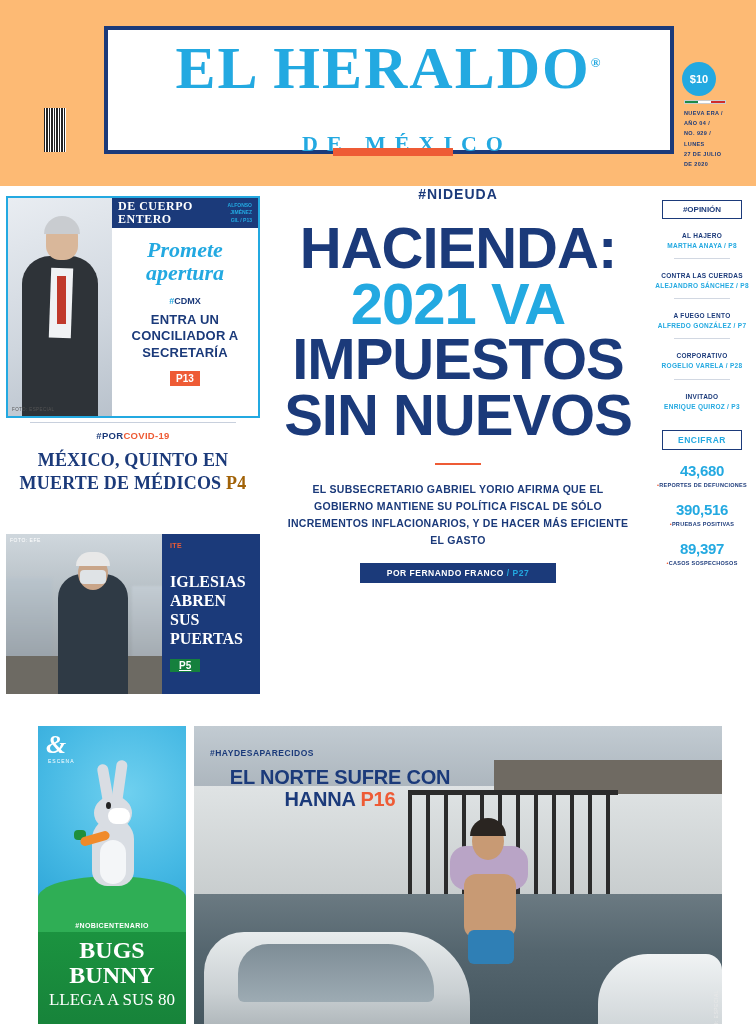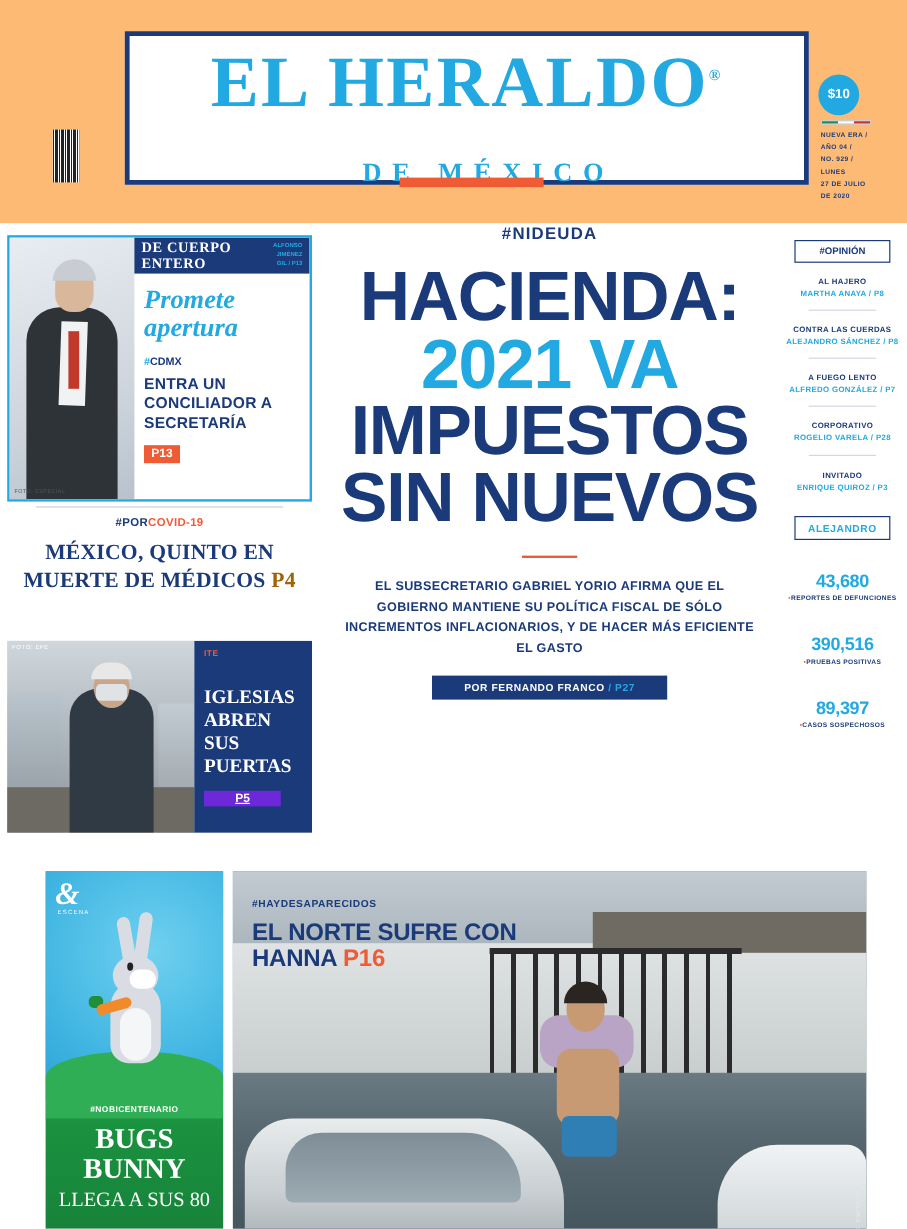--- a/index.html
+++ b/index.html
@@ -207,21 +207,21 @@
     text-align: right;
     padding-right: 6px;
     flex: 1;
   }
   .cuerpo-body {
     position: absolute;
     left: 104px; top: 30px;
     width: 146px; height: 188px;
     padding: 10px 8px 0 8px;
     box-sizing: border-box;
-    text-align: left;
+    text-align: center;
   }
   .cuerpo-kicker {
     font-family: "Liberation Serif", serif;
     font-style: italic;
     font-size: 22px;
     font-weight: bold;
     color: #23a9e1;
     line-height: 1.05;
   }
   .cuerpo-tag {
@@ -351,25 +351,25 @@
   .ig-title {
     margin-top: 24px;
     font-family: "Liberation Serif", serif;
     font-weight: bold;
     font-size: 16px;
     line-height: 1.18;
   }
   .ig-pg {
     margin-top: 10px;
     display: inline-block;
-    background: #6d28d9;
+    background: #15803d;
     color: #fff;
     font-size: 10px;
     font-weight: bold;
-    padding: 1px 26px;
+    padding: 1px 9px;
     text-decoration: underline;
   }
 
   
   .col-center {
     position: absolute;
     left: 268px; top: 0;
     width: 380px; height: 530px;
     text-align: center;
   }
@@ -454,21 +454,21 @@
     width: 78px;
     border: 1.5px solid #1b3a7a;
     padding: 4px 0;
     font-size: 8.5px;
     font-weight: bold;
     color: #1b3a7a;
     letter-spacing: 0.5px;
   }
   .encifrar span { color: #23a9e1; }
   .stat {
-    margin-top: 26px;
+    margin-top: 12px;
   }
   .stat .num {
     font-size: 15px;
     font-weight: bold;
     color: #23a9e1;
     letter-spacing: -0.3px;
   }
   .stat .lbl {
     margin-top: 2px;
     font-size: 5.5px;
@@ -681,20 +681,21 @@
     letter-spacing: 0.5px;
   }
   .hanna-tag span { color: #1b3a7a; }
   .hanna-head {
     margin-top: 8px;
     font-size: 20px;
     font-weight: bold;
     color: #1b3a7a;
     line-height: 1.12;
     letter-spacing: -0.2px;
+    text-align: center;
   }
   .hanna-head .pg { color: #ee5b35; }
   .hanna-credit {
     position: absolute; right: 3px; bottom: 34px;
     font-size: 5px; color: #e8e8e8; letter-spacing: 0.5px;
     transform: rotate(-90deg);
     transform-origin: right bottom;
     white-space: nowrap;
   }
 </style>
@@ -831,21 +832,21 @@
         <div class="name">ROGELIO VARELA / P28</div>
       </div>
       <div class="op-sep"></div>
 
       <div class="op-item">
         <div>INVITADO</div>
         <div class="name">ENRIQUE QUIROZ / P3</div>
       </div>
 
       <div class="encifrar">
-        <span>ALEJANDRO</span>
+        <span>ENCIFRAR</span>
       </div>
 
       <div class="stat">
         <div class="num">43,680</div>
         <div class="lbl">
           <em>•</em><span>REPORTES DE DEFUNCIONES</span>
         </div>
       </div>
       <div class="stat">
         <div class="num">390,516</div>

